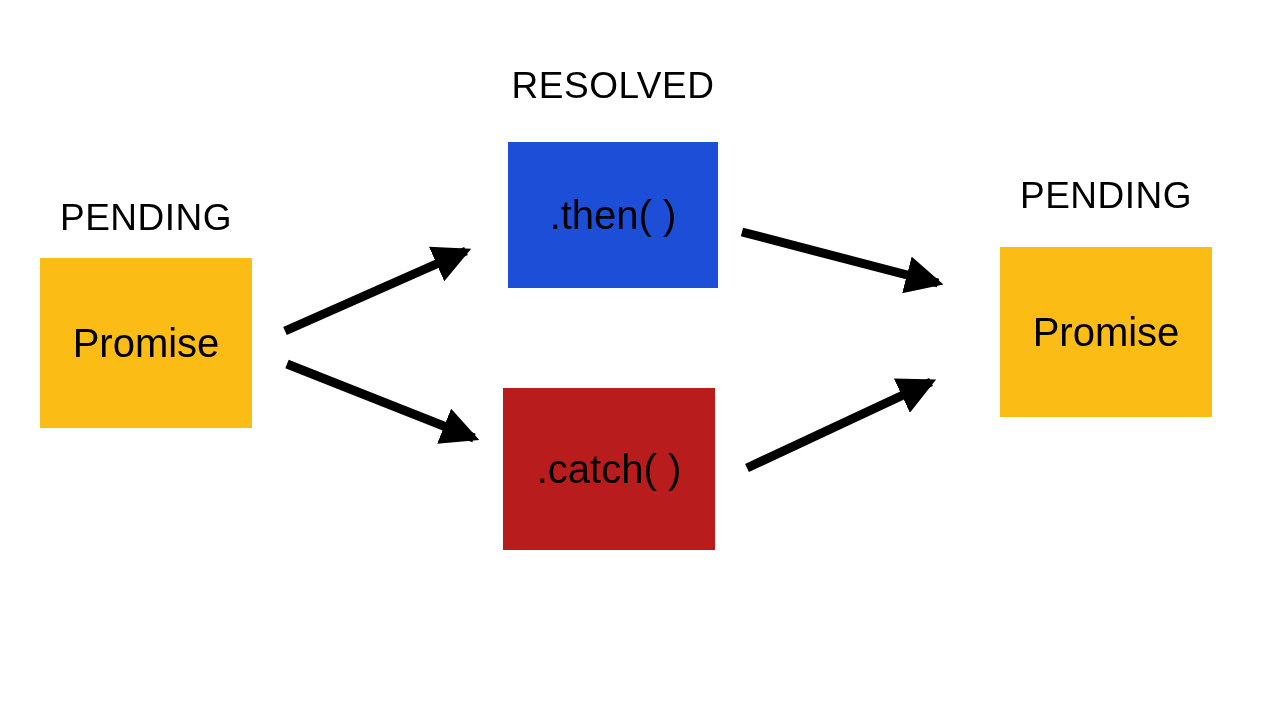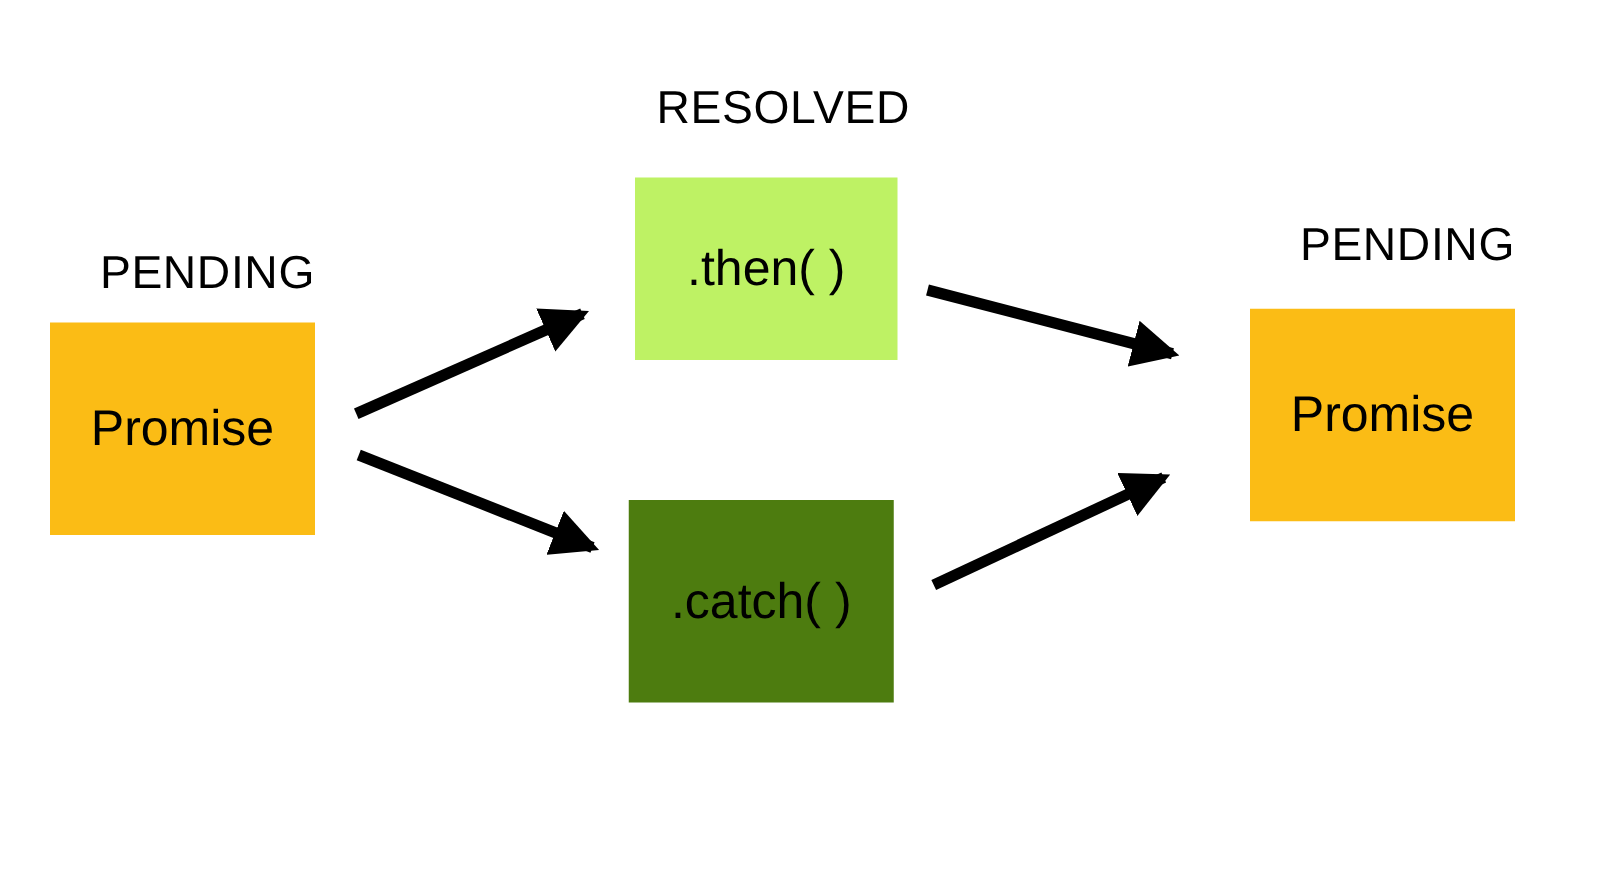--- a/index.html
+++ b/index.html
@@ -10,21 +10,21 @@
   #canvas {
     position: relative;
     width: 1280px;
     height: 717px;
     background: #ffffff;
     font-family: "Liberation Sans", "DejaVu Sans", sans-serif;
     overflow: hidden;
   }
   .state-label {
     position: absolute;
-    text-align: right;
+    text-align: center;
     font-size: 37px;
     line-height: 44px;
     color: #000000;
     letter-spacing: 0.5px;
     white-space: nowrap;
   }
   .node-box {
     position: absolute;
     display: flex;
     align-items: center;
@@ -65,25 +65,25 @@
     <line x1="742" y1="232" x2="938" y2="283" stroke-width="9" marker-end="url(#ah)" stroke="#000000"></line>
     <line x1="747" y1="468" x2="931" y2="382" stroke-width="9" marker-end="url(#ah)" stroke="#000000"></line>
   </svg>
 
   <div id="label-pending-left" class="state-label">PENDING</div>
   <div id="box-promise-left" class="node-box" style="background-color: rgb(251, 188, 21);">
     <span>Promise</span>
   </div>
 
   <div id="label-resolved" class="state-label">RESOLVED</div>
-  <div id="box-then" class="node-box" style="background-color: #bef264;">
+  <div id="box-then" class="node-box" style="background-color: #1d4ed8;">
     <span>.then( )</span>
   </div>
 
-  <div id="box-catch" class="node-box" style="background-color: #4d7c0f; margin-top: 12px;">
+  <div id="box-catch" class="node-box" style="background-color: #b91c1c;">
     <span>.catch( )</span>
   </div>
 
   <div id="label-pending-right" class="state-label">PENDING</div>
   <div id="box-promise-right" class="node-box" style="background-color: rgb(251, 188, 21);">
     <span>Promise</span>
   </div>
 
 </div>
 

